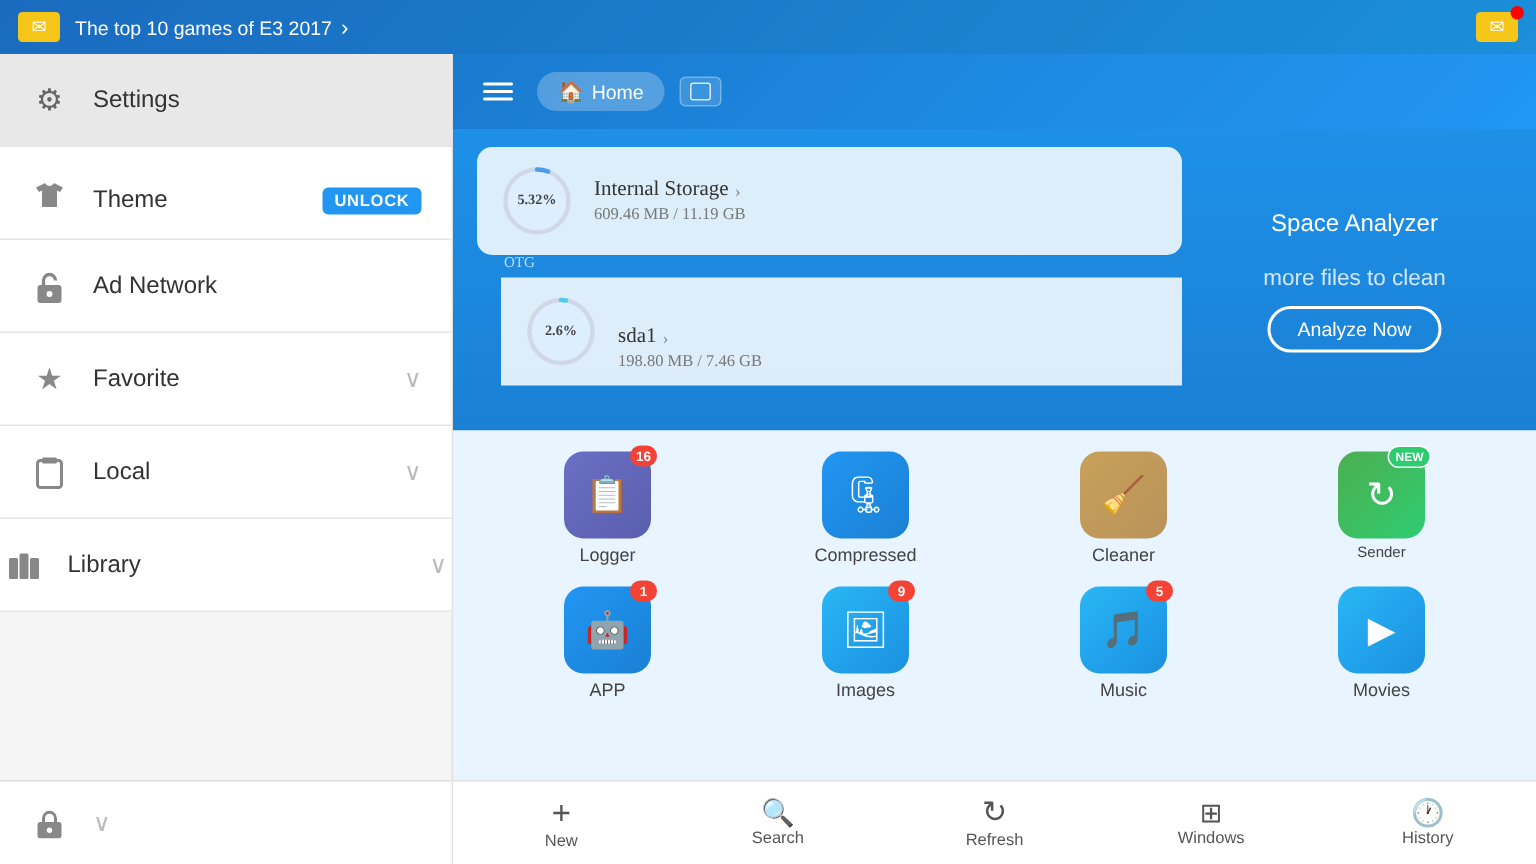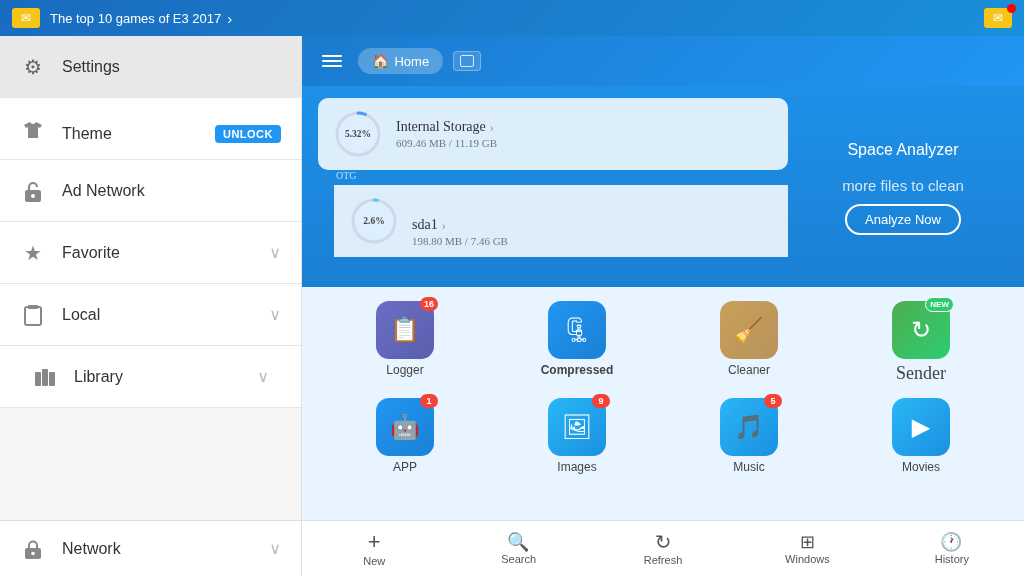--- a/index.html
+++ b/index.html
@@ -129,41 +129,40 @@
       <span style="width:26px;height:26px;margin-right:16px;display:flex;align-items:center;justify-content:center;color:#888;font-size:18px;">
         <svg width="18" height="22" viewBox="0 0 18 22" fill="none" xmlns="http://www.w3.org/2000/svg">
           <rect x="1" y="3" width="16" height="18" rx="2" stroke="#888" stroke-width="2" fill="none"></rect>
           <rect x="4" y="1" width="10" height="4" rx="1" fill="#888"></rect>
         </svg>
       </span>
       <span style="font-size:16px;color:#333;flex:1;">Local</span>
       <span style="color:#bbb;font-size:16px;">∨</span>
     </div>
 
-    <div class="sidebar-item" style="display:flex;align-items:center;padding:0 32px;height:62px;cursor:pointer;border-bottom:1px solid #e5e5e5;background:white;">
+    <div class="sidebar-item" style="display:flex;align-items:center;padding:0 3px;height:62px;cursor:pointer;border-bottom:1px solid #e5e5e5;background:white;">
       <span style="width:26px;height:26px;margin-right:16px;display:flex;align-items:center;justify-content:center;color:#888;font-size:18px;">
         <svg width="22" height="18" viewBox="0 0 22 18" fill="none" xmlns="http://www.w3.org/2000/svg">
           <rect x="1" y="4" width="6" height="14" rx="1" fill="#888"></rect>
           <rect x="8" y="1" width="6" height="17" rx="1" fill="#888"></rect>
           <rect x="15" y="4" width="6" height="14" rx="1" fill="#888"></rect>
         </svg>
       </span>
       <span style="font-size:16px;color:#333;flex:1;">Library</span>
       <span style="color:#bbb;font-size:16px;">∨</span>
     </div>
 
     <div style="display:flex;align-items:center;padding:0 20px;height:56px;cursor:pointer;border-top:1px solid #ddd;background:white;margin-top:auto;">
       <span style="width:26px;height:26px;margin-right:16px;display:flex;align-items:center;justify-content:center;color:#888;font-size:18px;">
         <svg width="20" height="20" viewBox="0 0 20 20" fill="none" xmlns="http://www.w3.org/2000/svg">
           <rect x="2" y="9" width="16" height="11" rx="2" fill="#888"></rect>
           <path d="M6 9V6.5C6 4.3 7.8 2.5 10 2.5C12.2 2.5 14 4.3 14 6.5V9" stroke="#888" stroke-width="2" fill="none"></path>
           <circle cx="10" cy="14.5" r="1.8" fill="white"></circle>
         </svg>
       </span>
-      <span style="font-size:16px;color:#333;flex:1;">Network</span>
       <span style="color:#bbb;font-size:16px;">∨</span>
     </div>
   </div>
 
   <div class="content-area" style="flex:1;display:flex;flex-direction:column;overflow:hidden;">
 
     <div style="height:50px;background:linear-gradient(135deg,#1a7bcf,#2196F3);display:flex;align-items:center;padding:0 14px;gap:10px;">
       <div style="display:flex;flex-direction:column;gap:3px;padding:4px 6px;cursor:pointer;">
         <span style="display:block;width:20px;height:2px;background:white;border-radius:2px;"></span>
         <span style="display:block;width:20px;height:2px;background:white;border-radius:2px;"></span>
@@ -237,36 +236,36 @@
             📋
             <span style="position:absolute;top:-4px;right:-4px;background:#f44336;color:white;font-size:9px;font-weight:bold;padding:2px 4px;border-radius:8px;min-width:18px;text-align:center;">16</span>
           </div>
           <span style="font-size:12px;color:#444;">Logger</span>
         </div>
 
         <div style="display:flex;flex-direction:column;align-items:center;cursor:pointer;padding:4px;">
           <div style="position:relative;width:58px;height:58px;background:linear-gradient(135deg,#2196F3,#1a80d4);border-radius:13px;display:flex;align-items:center;justify-content:center;font-size:24px;color:white;margin-bottom:4px;">
             🗜
           </div>
-          <span style="font-size:12px;color:#444;font-weight:bold;">Compressed</span>
+          <span style="font-size:12px;color:#444;">Compressed</span>
         </div>
 
         <div style="display:flex;flex-direction:column;align-items:center;cursor:pointer;padding:4px;">
           <div style="position:relative;width:58px;height:58px;background:linear-gradient(135deg,#c9a05a,#b8935a);border-radius:13px;display:flex;align-items:center;justify-content:center;font-size:24px;color:white;margin-bottom:4px;">
             🧹
           </div>
           <span style="font-size:12px;color:#444;">Cleaner</span>
         </div>
 
         <div style="display:flex;flex-direction:column;align-items:center;cursor:pointer;padding:4px;">
           <div style="position:relative;width:58px;height:58px;background:linear-gradient(135deg,#4CAF50,#2ecc71);border-radius:13px;display:flex;align-items:center;justify-content:center;font-size:24px;color:white;margin-bottom:4px;">
             ↻
             <span style="position:absolute;top:-4px;right:-4px;background:#4CAF50;border:1.5px solid white;color:white;font-size:8px;font-weight:bold;padding:2px 4px;border-radius:8px;min-width:24px;text-align:center;background:#2ecc71;">NEW</span>
           </div>
-          <span style="font-size:18px;color:#444;font-family:Liberation Serif, serif;">Sender</span>
+          <span style="font-size:10px;color:#444;">Sender</span>
         </div>
 
         <div style="display:flex;flex-direction:column;align-items:center;cursor:pointer;padding:4px;">
           <div style="position:relative;width:58px;height:58px;background:linear-gradient(135deg,#2196F3,#1a80d4);border-radius:13px;display:flex;align-items:center;justify-content:center;font-size:24px;color:white;margin-bottom:4px;">
             🤖
             <span style="position:absolute;top:-4px;right:-4px;background:#f44336;color:white;font-size:9px;font-weight:bold;padding:2px 4px;border-radius:8px;min-width:18px;text-align:center;">1</span>
           </div>
           <span style="font-size:12px;color:#444;">APP</span>
         </div>
 

